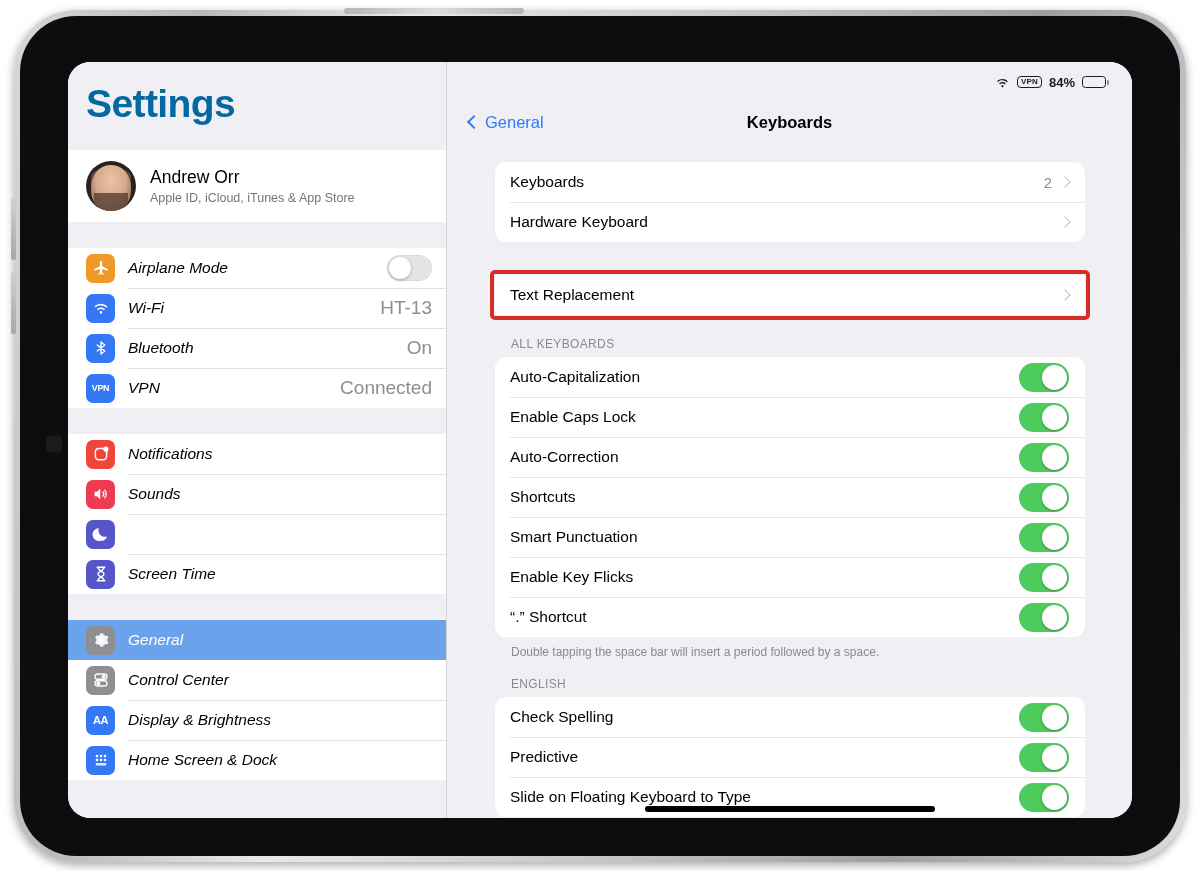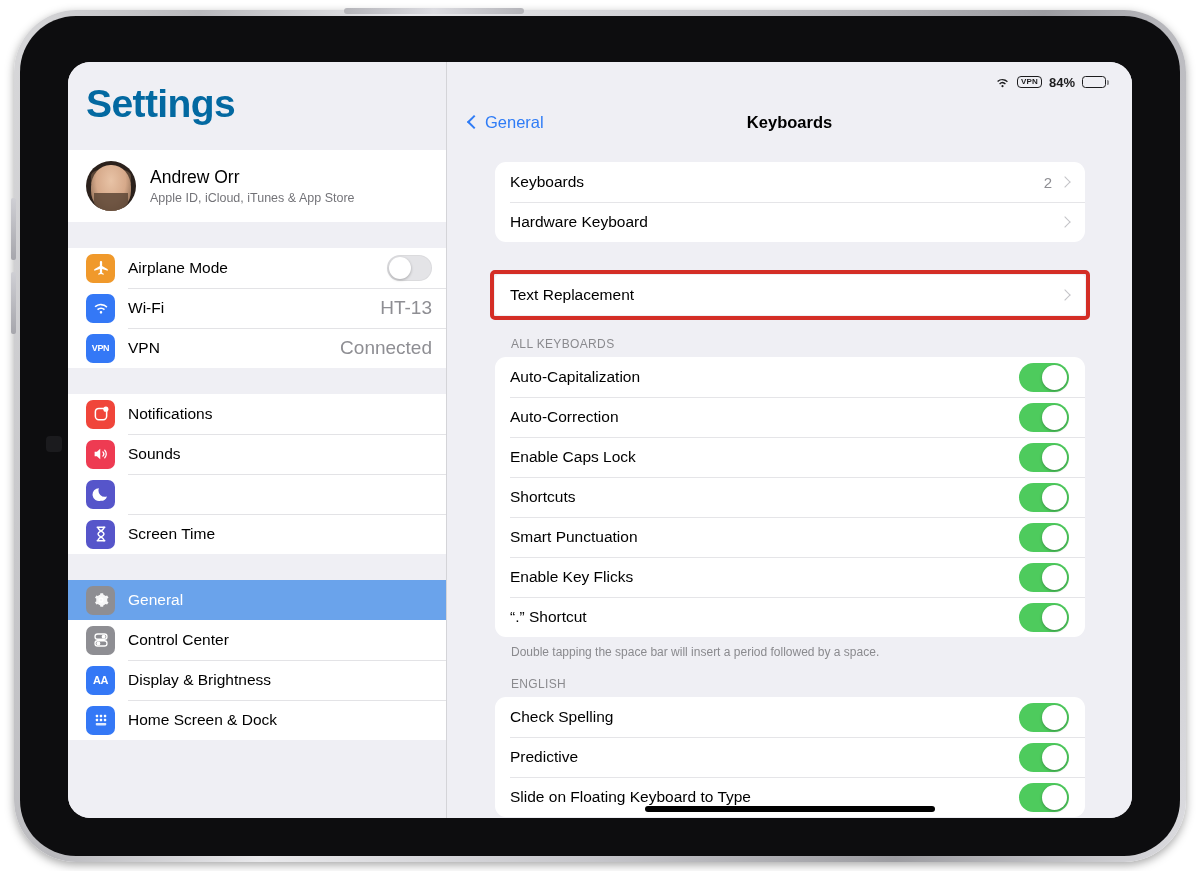--- a/index.html
+++ b/index.html
@@ -104,21 +104,21 @@
   .sb-row + .sb-row::before {
     content:""; position:absolute; left: 60px; right: 0; top: 0;
     height: 1px; background: #e3e3e6;
   }
   .sb-icon {
     width: 29px; height: 29px; border-radius: 7px;
     flex: 0 0 29px; margin-right: 13px;
     display: flex; align-items: center; justify-content: center;
     color: #fff; font-size: 14px; font-weight: 700;
   }
-  .sb-label { font-size: 15.5px; color: #000; flex: 1; }
+  .sb-label { font-size: 15.5px; color: #000; flex: 1; font-style: italic; }
   .sb-value { font-size: 19px; color: #8e8e93; }
   .sb-row.selected { background: #6aa3eb; }
   .sb-row.selected .sb-label { color: #fff; }
   .sb-row.selected::before, .sb-row.selected + .sb-row::before { background: transparent; }
 
   
   .mini-toggle {
     width: 45px; height: 26px; border-radius: 13px;
     background: #e4e4e7; position: relative; flex: 0 0 45px;
     box-shadow: inset 0 0 0 1px rgba(0,0,0,.04);
@@ -288,20 +288,29 @@
               </div>
           </div>
           <div class="sb-row">
             <div class="sb-icon" style="background:#3478F6">
               <svg class="icon-svg" viewBox="0 0 24 24" fill="#fff">
                   <path d="M12 19.5a1.7 1.7 0 100-3.4 1.7 1.7 0 000 3.4zm0-6.1c1.5 0 2.9.6 3.9 1.6l1.5-1.6a8 8 0 00-10.8 0l1.5 1.6a5.5 5.5 0 013.9-1.6zm0-4.6c2.7 0 5.2 1 7.1 2.8l1.5-1.6A12.1 12.1 0 0012 6.2c-3.2 0-6.2 1.2-8.6 3.4L4.9 11a10.3 10.3 0 017.1-2.8z"></path>
                 </svg>
             </div>
             <span class="sb-label">Wi-Fi</span>
             <span class="sb-value">HT-13</span>
+          </div>
+          <div class="sb-row">
+            <div class="sb-icon" style="background:#3478F6">
+              <svg class="icon-svg" viewBox="0 0 24 24" fill="none" stroke="#fff" stroke-width="1.9" stroke-linejoin="round" stroke-linecap="round">
+                  <path d="M7 8l10 8-5 4V4l5 4-10 8"></path>
+                </svg>
+            </div>
+            <span class="sb-label">Bluetooth</span>
+            <span class="sb-value">On</span>
           </div>
           <div class="sb-row">
             <div class="sb-icon" style="background:#3478F6;font-size:9px;letter-spacing:-.3px">VPN</div>
             <span class="sb-label">VPN</span>
             <span class="sb-value">Connected</span>
           </div>
         </div>
 
         <div class="sb-gap"></div>
 
@@ -436,27 +445,27 @@
           <div class="section-header">ALL KEYBOARDS</div>
 
           <div class="card">
             <div class="card-row">
               <span class="row-label">Auto-Capitalization</span>
               <span class="toggle">
                   <span class="knob"></span>
                 </span>
             </div>
             <div class="card-row">
+              <span class="row-label">Enable Caps Lock</span>
+              <span class="toggle">
+                  <span class="knob"></span>
+                </span>
+            </div>
+            <div class="card-row">
               <span class="row-label">Auto-Correction</span>
-              <span class="toggle">
-                  <span class="knob"></span>
-                </span>
-            </div>
-            <div class="card-row">
-              <span class="row-label">Enable Caps Lock</span>
               <span class="toggle">
                   <span class="knob"></span>
                 </span>
             </div>
             <div class="card-row">
               <span class="row-label">Shortcuts</span>
               <span class="toggle">
                   <span class="knob"></span>
                 </span>
             </div>

